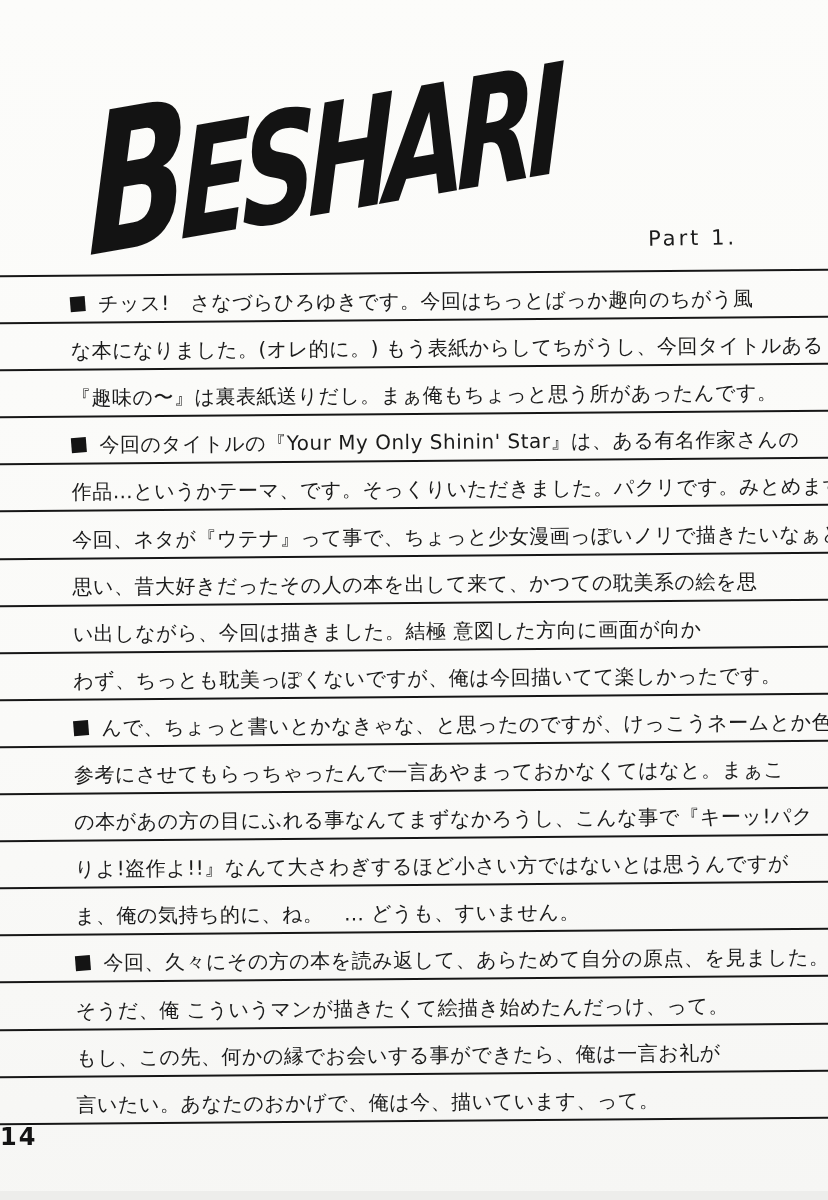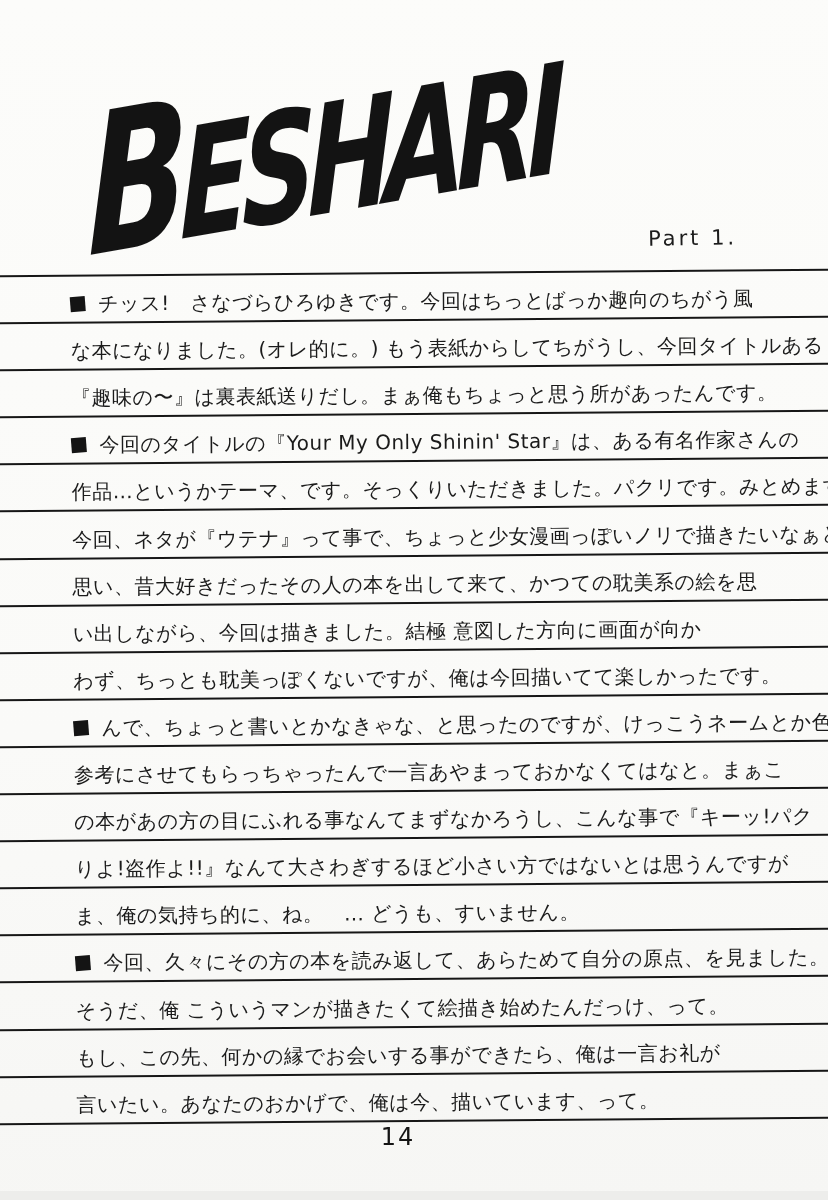--- a/index.html
+++ b/index.html
@@ -50,22 +50,22 @@
     color:#1b1b1b;
   }
   .bullet{
     display:inline-block;width:15px;height:15px;
     background:#141414;margin-right:13px;
     transform:rotate(-4deg);
     vertical-align:-1px;
   }
   .pagenum{
     position:absolute;left:0;top:1123px;width:796px;
-    text-align:center;
-    font-size:24px;font-weight:normal;letter-spacing:2px;
+    text-align:left;
+    font-size:24px;font-weight:bold;letter-spacing:2px;
     color:#141414;
   }
   .scan-edge{
     position:absolute;left:0;right:0;bottom:0;height:9px;
     background:#ededeb;
   }
 </style>
 </head>
 <body>
 

